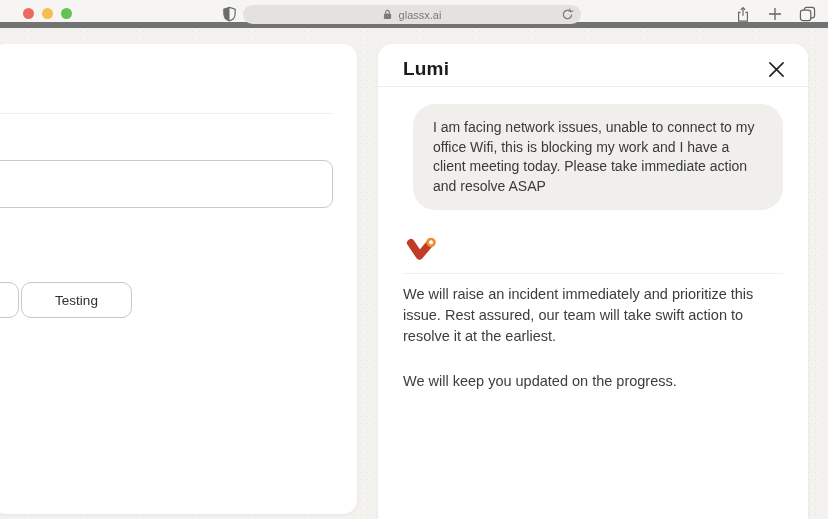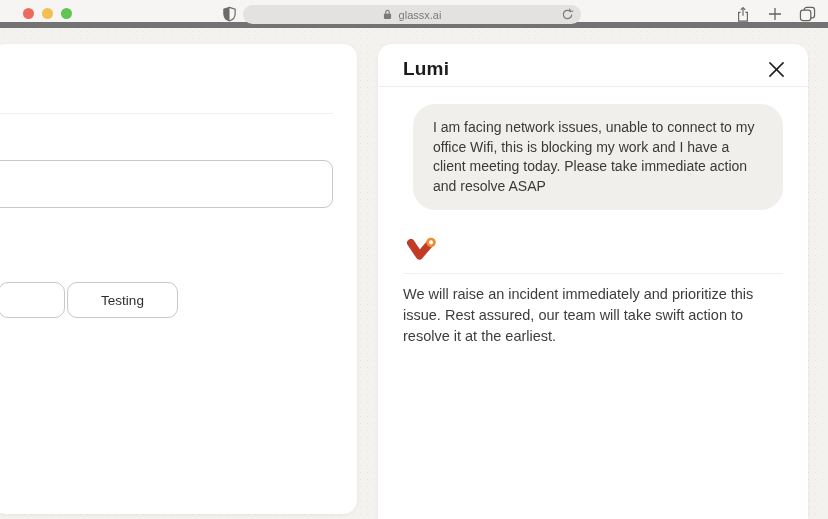--- a/index.html
+++ b/index.html
@@ -59,21 +59,21 @@
   }
   .lp-divider{position:absolute;top:69px;left:8px;right:24px;height:1px;background:#efefed;}
   .lp-input{
     position:absolute;top:116px;left:-12px;right:24px;height:48px;
     background:#fff;border:1px solid var(--border-gray);border-radius:9px;
   }
   .lp-btn{
     position:absolute;top:238px;height:36px;background:#fff;
     border:1px solid var(--border-gray);border-radius:10px;
     display:flex;align-items:center;justify-content:center;
-    font-size:13.5px;color:var(--text-dark);margin-left:46px;
+    font-size:13.5px;color:var(--text-dark);
   }
   .lp-btn.partial{left:-40px;width:67px;}
   .lp-btn.testing{left:29px;width:111px;}
   
   .chat-panel{
     position:absolute;left:378px;top:16px;width:430px;height:490px;
     background:#fff;border-radius:14px 14px 0 0;
     box-shadow:0 1px 4px rgba(0,0,0,0.05);
   }
   .chat-header{
@@ -179,17 +179,18 @@
         <svg viewBox="0 0 36 28" width="34" height="24">
           <path d="M5 8 L15 23 L27 9" fill="none" style="stroke:var(--logo-red)" stroke-width="9" stroke-linecap="round" stroke-linejoin="round"></path>
           <circle cx="28.5" cy="7.5" r="4" fill="#fff" style="stroke:var(--logo-orange)" stroke-width="3.2"></circle>
         </svg>
       </span>
 
       <div class="chat-divider"></div>
 
       <div class="bot-text">
         <p>We will raise an incident immediately and prioritize this issue. Rest assured, our team will take swift action to resolve it at the earliest.</p>
+        <p>We will keep you updated on the progress.</p>
       </div>
     </div>
   </div>
 
 </div>
 
 </body></html>

